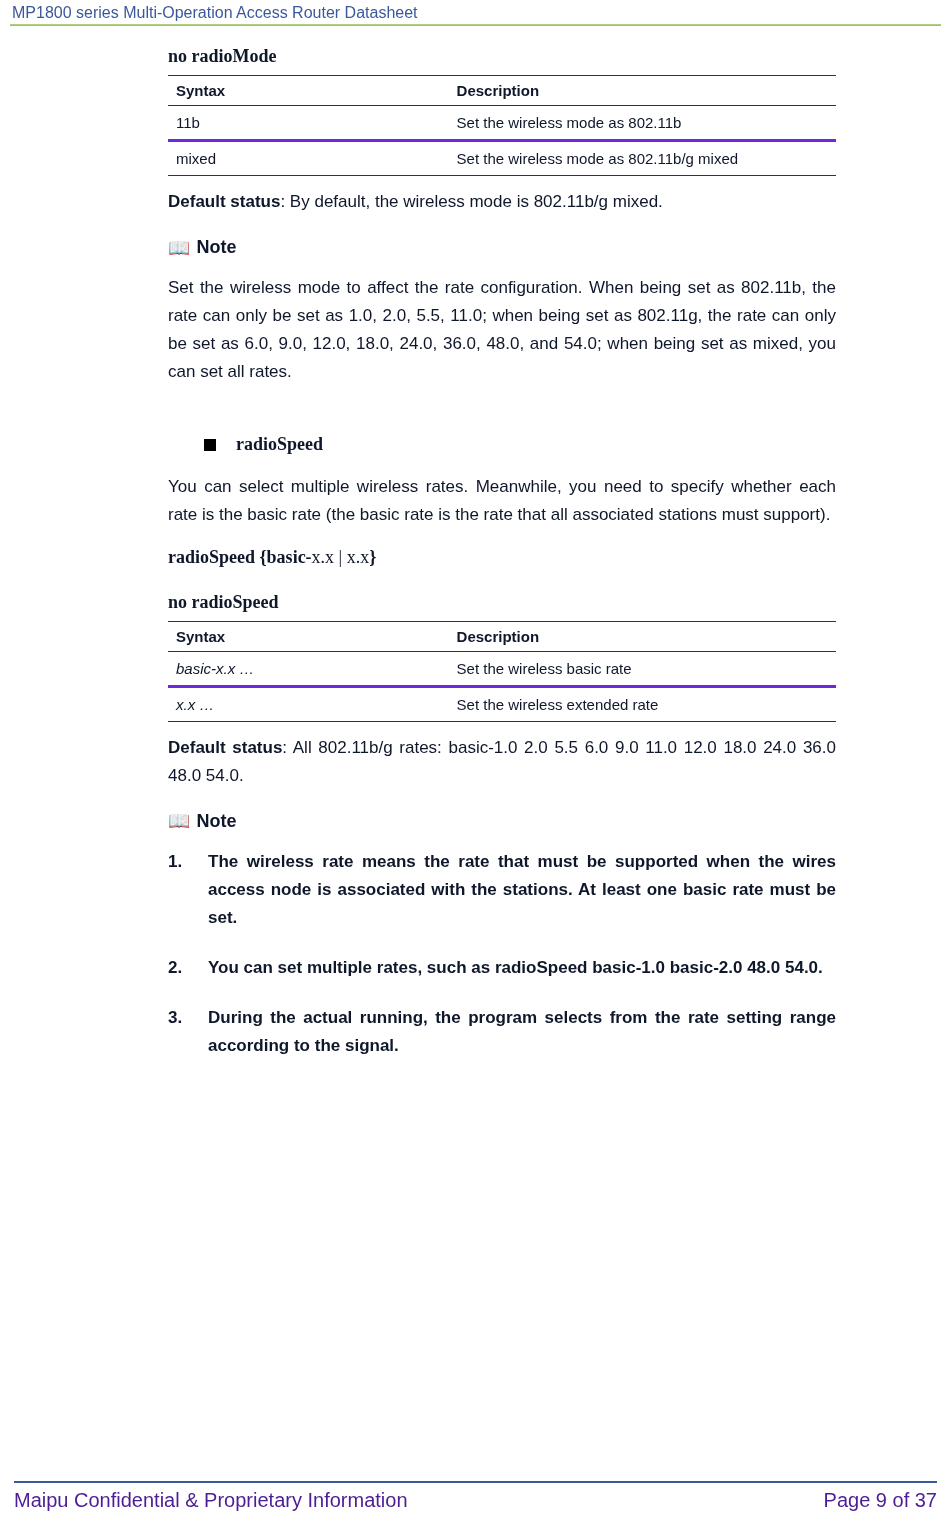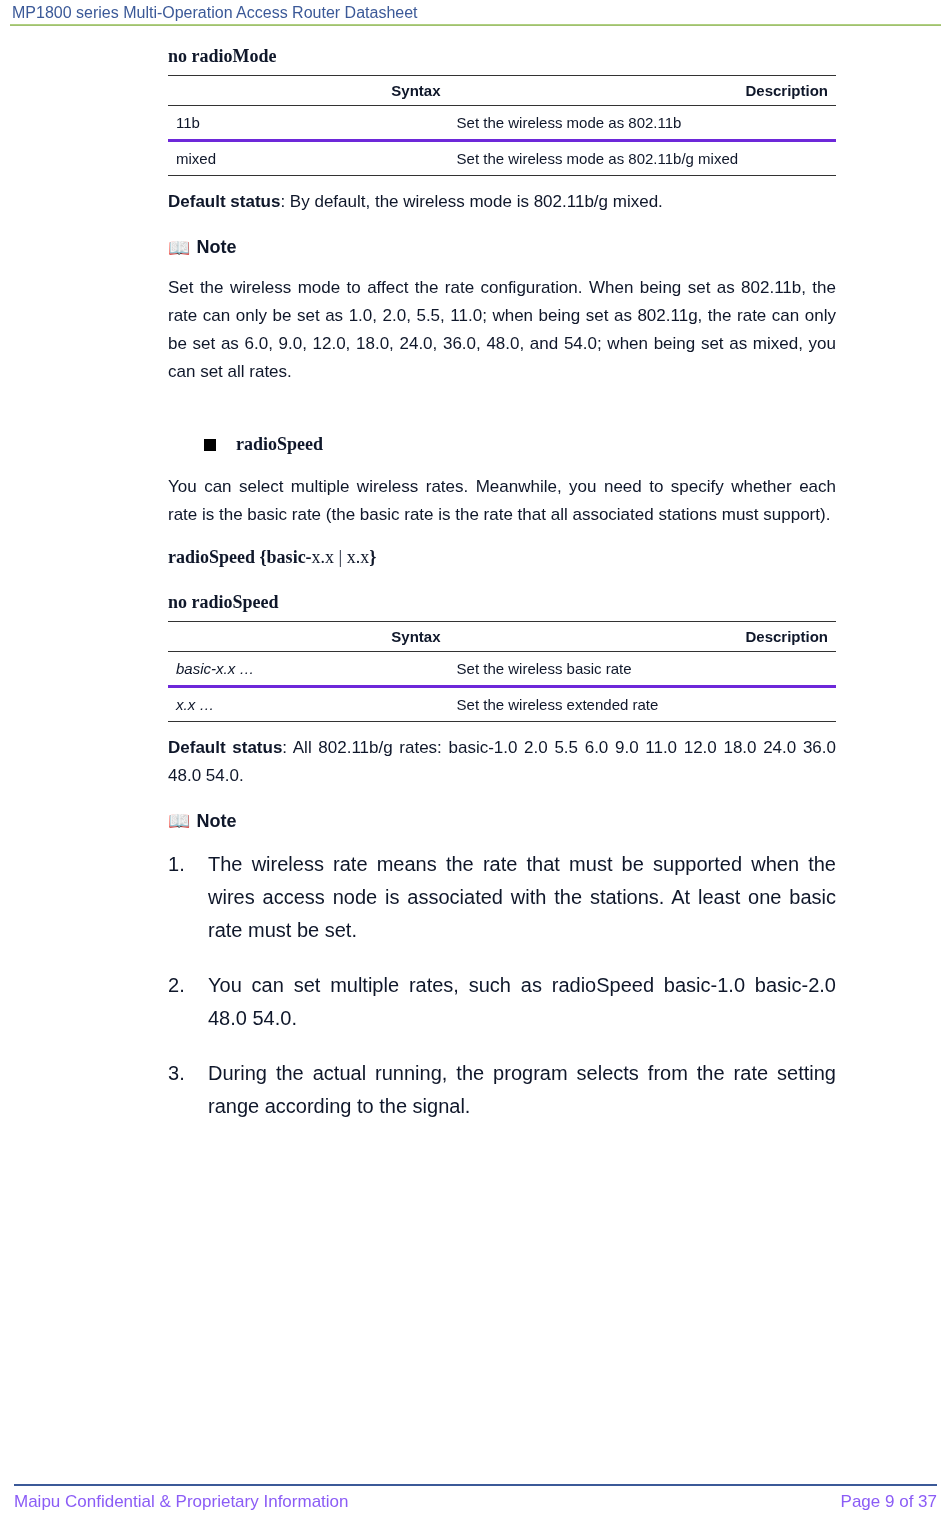--- a/index.html
+++ b/index.html
@@ -48,21 +48,21 @@
       font-weight: normal;
     }
     table {
       width: 100%;
       border-collapse: collapse;
       font-family: Verdana, Arial, sans-serif;
       font-size: 15px;
       margin-bottom: 12px;
     }
     table th {
-      text-align: right;
+      text-align: left;
       font-weight: bold;
       border-top: 1px solid #333;
       border-bottom: 1px solid #333;
       padding: 6px 8px;
     }
     table th:first-child {
       width: 42%;
     }
     table td {
       border-bottom: 3px solid #6d28d9;
@@ -116,26 +116,27 @@
       background: #000;
     }
     ol {
       list-style: none;
       counter-reset: item;
       margin: 0;
       padding: 0;
     }
     ol li {
       counter-increment: item;
-      font-size: 20px;
+      font-size: 17px;
       line-height: 1.65;
       text-align: justify;
       margin-bottom: 22px;
       padding-left: 40px;
       position: relative;
+      font-weight: bold;
     }
     ol li::before {
       content: counter(item) ".";
       position: absolute;
       left: 0;
       top: 0;
     }
     .footer {
       position: absolute;
       bottom: 14px;
@@ -143,22 +144,22 @@
       right: 0;
       padding: 0 14px;
     }
     .footer-line {
       border-top: 2px solid #3b5998;
       margin-bottom: 6px;
     }
     .footer-text {
       display: flex;
       justify-content: space-between;
-      color: #8b5cf6;
-      font-size: 17px;
+      color: #4c1d95;
+      font-size: 20px;
     }
   </style>
 </head>
 <body>
 
 <div class="header">
   <span>MP1800 series Multi-Operation Access Router Datasheet</span>
 </div>
 <div class="header-line"></div>
 

